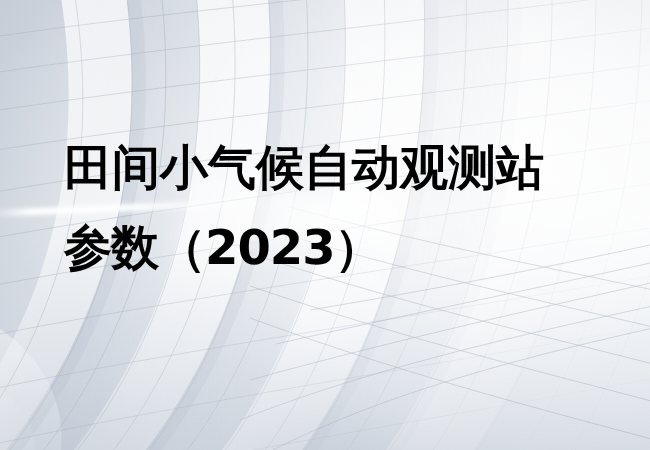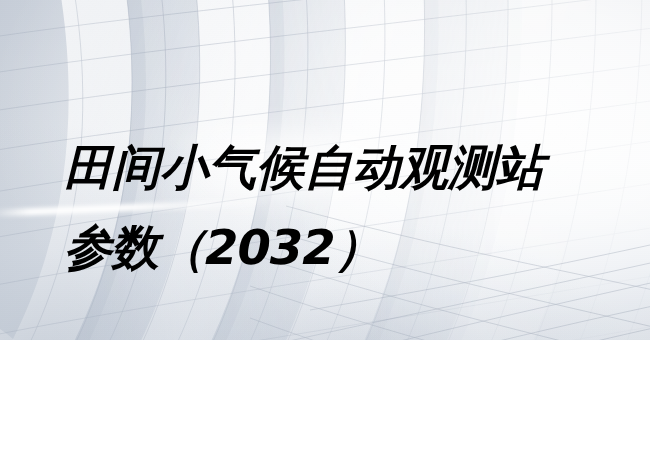--- a/index.html
+++ b/index.html
@@ -9,24 +9,23 @@
     background: #ffffff;
   }
   body {
     font-family: "Liberation Sans", "DejaVu Sans", sans-serif;
   }
 
   
   #slide {
     position: relative;
     width: 650px;
-    height: 340px;
+    height: 450px;
     overflow: hidden;
     background: #7dd3fc;
-    font-style: italic;
     -webkit-font-smoothing: none;
   }
 
   
   .bg-layer {
     position: absolute;
     inset: 0;
     pointer-events: none;
   }
 
@@ -272,16 +271,16 @@
     </g>
   </svg>
 
   <div class="bg-layer" id="bg-shade-bl"></div>
   <div class="bg-layer" id="bg-sweep"></div>
   <div class="bg-layer" id="bg-sweep-core"></div>
   <div class="bg-layer" id="bg-grain"></div>
 
   <div id="title-block">
     <span class="title-line l1">田间小气候自动观测站</span>
-    <span class="title-line l2">参数（2032）</span>
+    <span class="title-line l2">参数（2023）</span>
   </div>
 
 </div>
 
 </body></html>

